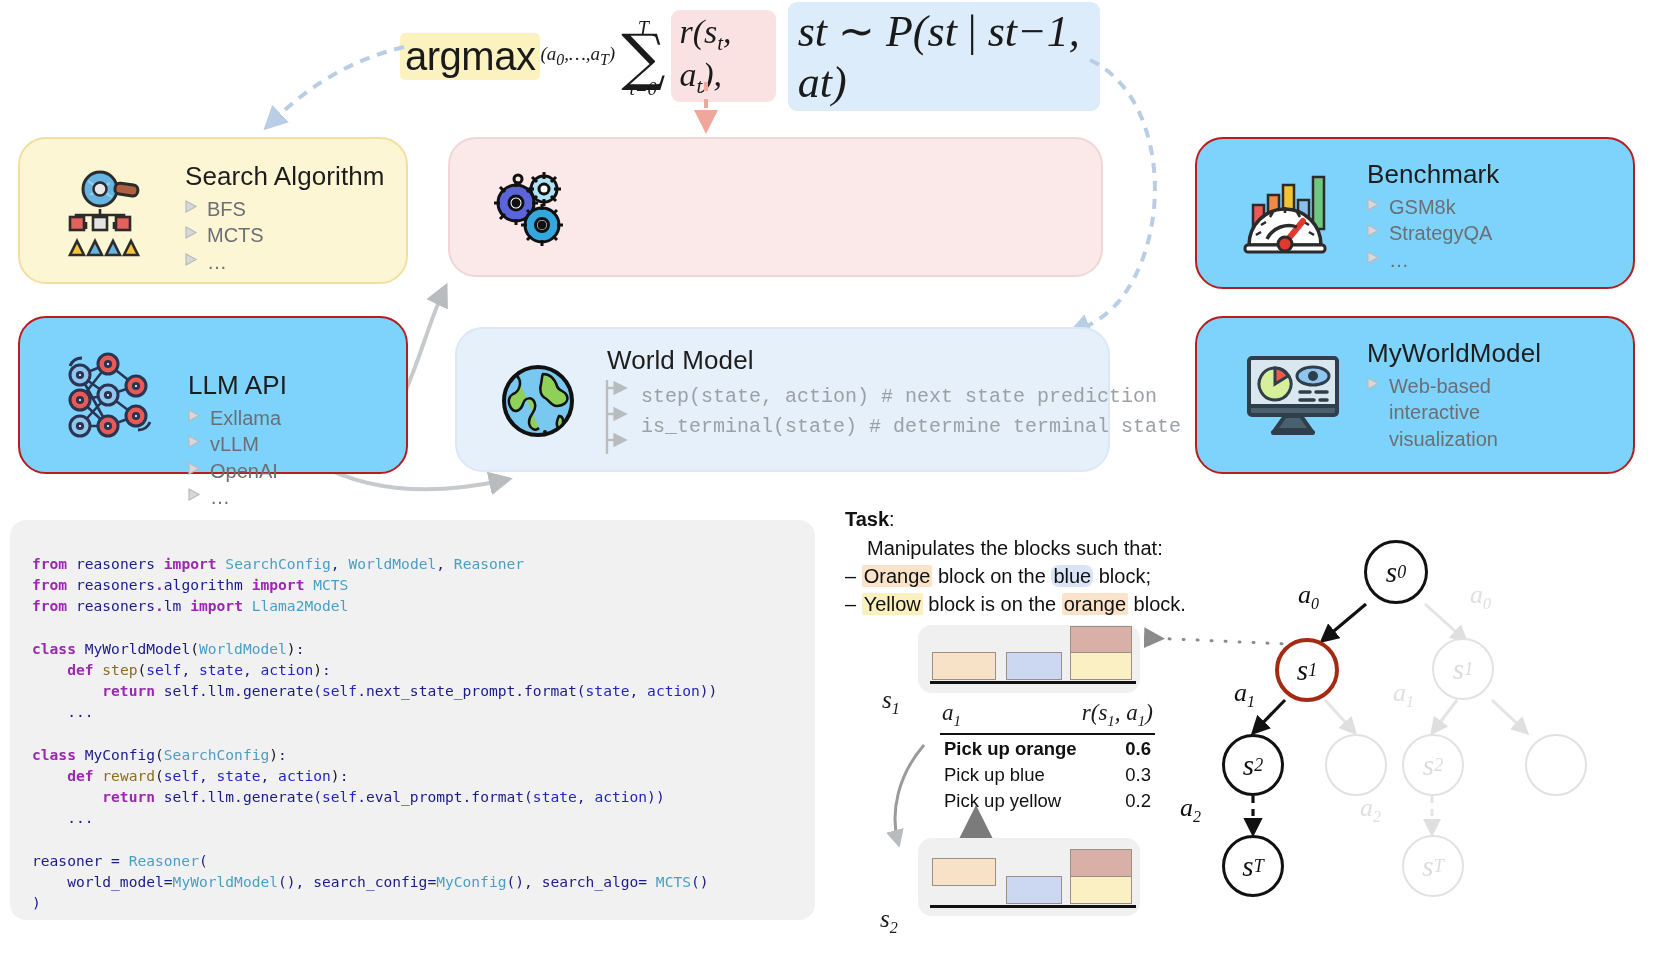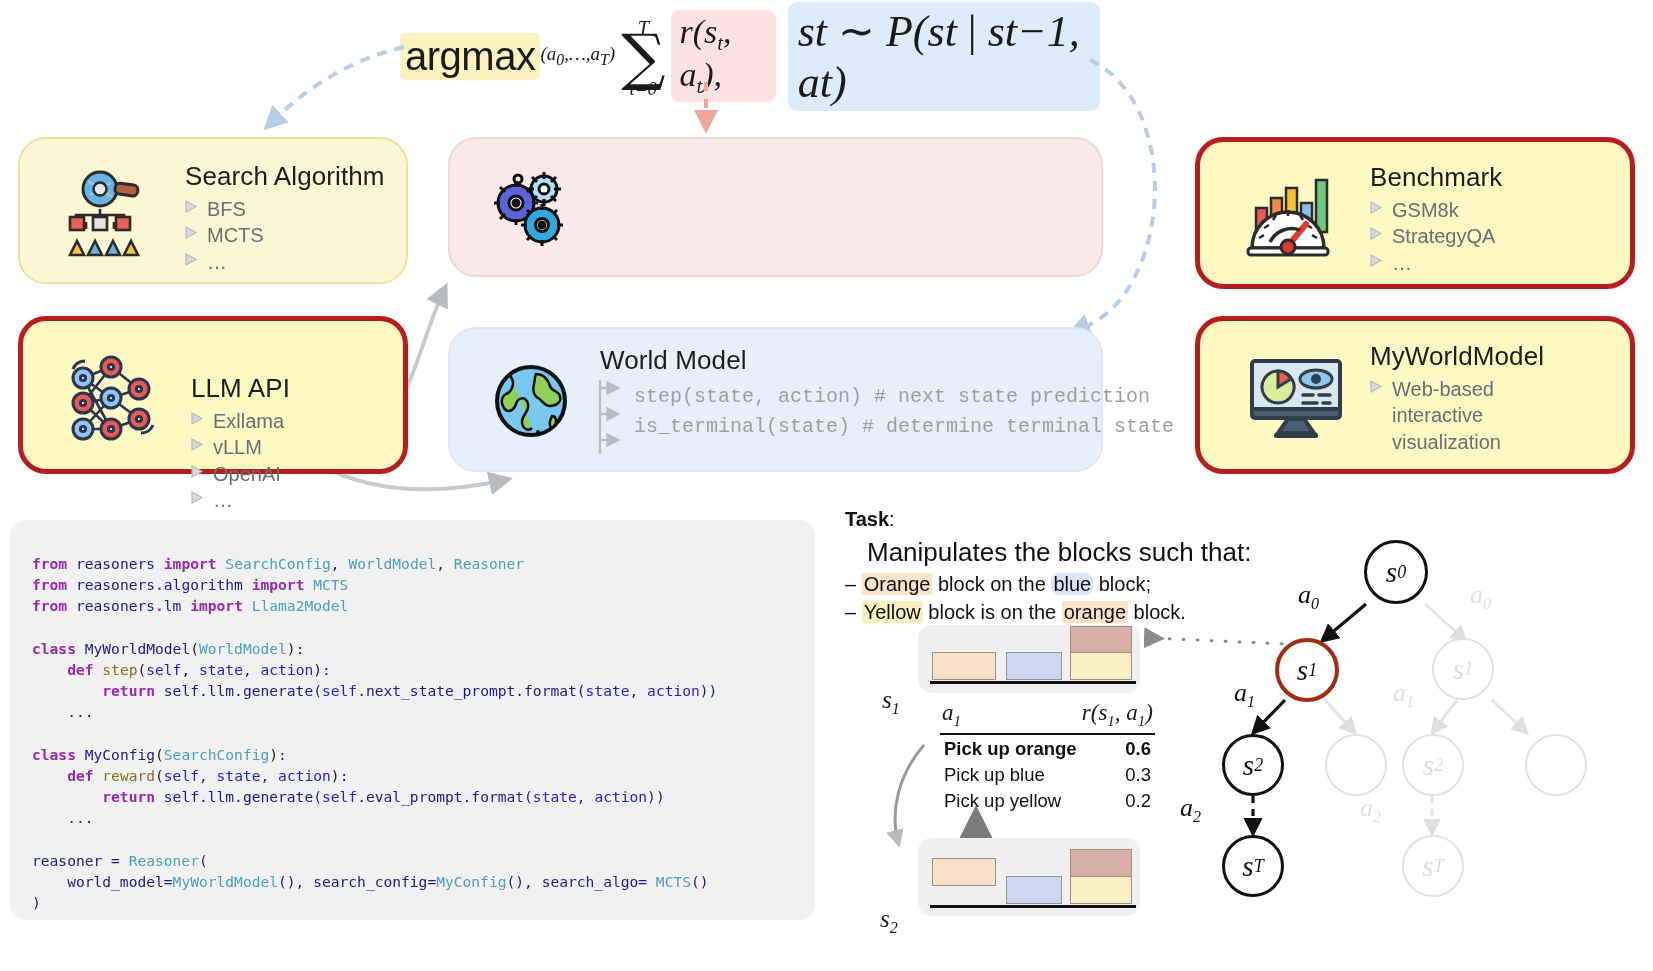--- a/index.html
+++ b/index.html
@@ -27,22 +27,22 @@
   .sigma-bot{font-size:19px;font-style:italic;display:block;margin-top:-4px;}
   .eq-term{font-size:34px;font-style:italic;font-family:"Liberation Serif",serif;}
   .eq-term .sb{font-size:21px;font-style:italic;vertical-align:-7px;}
   .eq-prob{font-size:44px;font-style:italic;font-family:"Liberation Serif",serif;}
   .eq-prob .up{font-style:normal;}
 
   
   .card{position:absolute;border-radius:28px;box-sizing:border-box;}
   .card-yellow{background:#fdf6d4;border:2px solid #f2dfa0;}
   .card-pink{background:#fae9e8;border:2px solid #f0d7d5;}
-  .card-blue{background:#e6f0fb;border:2px solid #dbe8f6;}
-  .card-grey{background:#fef9c3;border:5px solid #b91c1c;}
+  .card-blue{background:#e6f0fb;border:2px solid #dbe8f6;margin-left:7px;}
+  .card-grey{background:#7dd3fc;border:2px solid #b91c1c;}
 
   .card-title{font-size:26px;color:#1d1d1d;font-weight:400;letter-spacing:.1px;}
   .bullets{margin-top:4px;}
   .bullet{display:flex;align-items:flex-start;gap:9px;font-size:20px;color:#6b6f74;line-height:1.32;}
   .tri{flex:0 0 auto;margin-top:4px;}
   .method{font-size:20px;color:#9aa0a6;font-family:"Liberation Mono",monospace;line-height:1.5;white-space:pre;}
 
   .icon-box{position:absolute;}
 
   
@@ -59,21 +59,21 @@
   .mod{color:#1a1a8c;}                     
   .cls{color:#4a9ec4;}                     
   .fn{color:#8a6d1f;}                      
   .arg{color:#2323c8;}                     
   .pl{color:#1a1a8c;}
 
   
   .task{position:absolute;left:845px;top:508px;width:420px;}
   .task-h{font-size:20px;font-weight:700;color:#111;}
   .task-h span.colon{font-weight:400;}
-  .task-l{font-size:26px;color:#111;margin-top:6px;padding-left:22px;}
+  .task-l{font-size:20px;color:#111;margin-top:6px;padding-left:22px;}
   .task-b{font-size:20px;color:#111;margin-top:5px;}
   .mk-o{background:#fae3c8;padding:0 2px;border-radius:2px;}
   .mk-b{background:#dbe4f7;padding:0 2px;border-radius:8px;}
   .mk-y{background:#fbf1bf;padding:0 2px;border-radius:2px;}
 
   
   .scene{position:absolute;background:#f0f0f0;border-radius:14px;}
   .slabel{position:absolute;font-family:"Liberation Serif",serif;font-style:italic;font-size:25px;}
   .slabel sub{font-size:16px;font-style:italic;}
   .blk{position:absolute;box-sizing:border-box;border:1px solid #9a8f82;}

